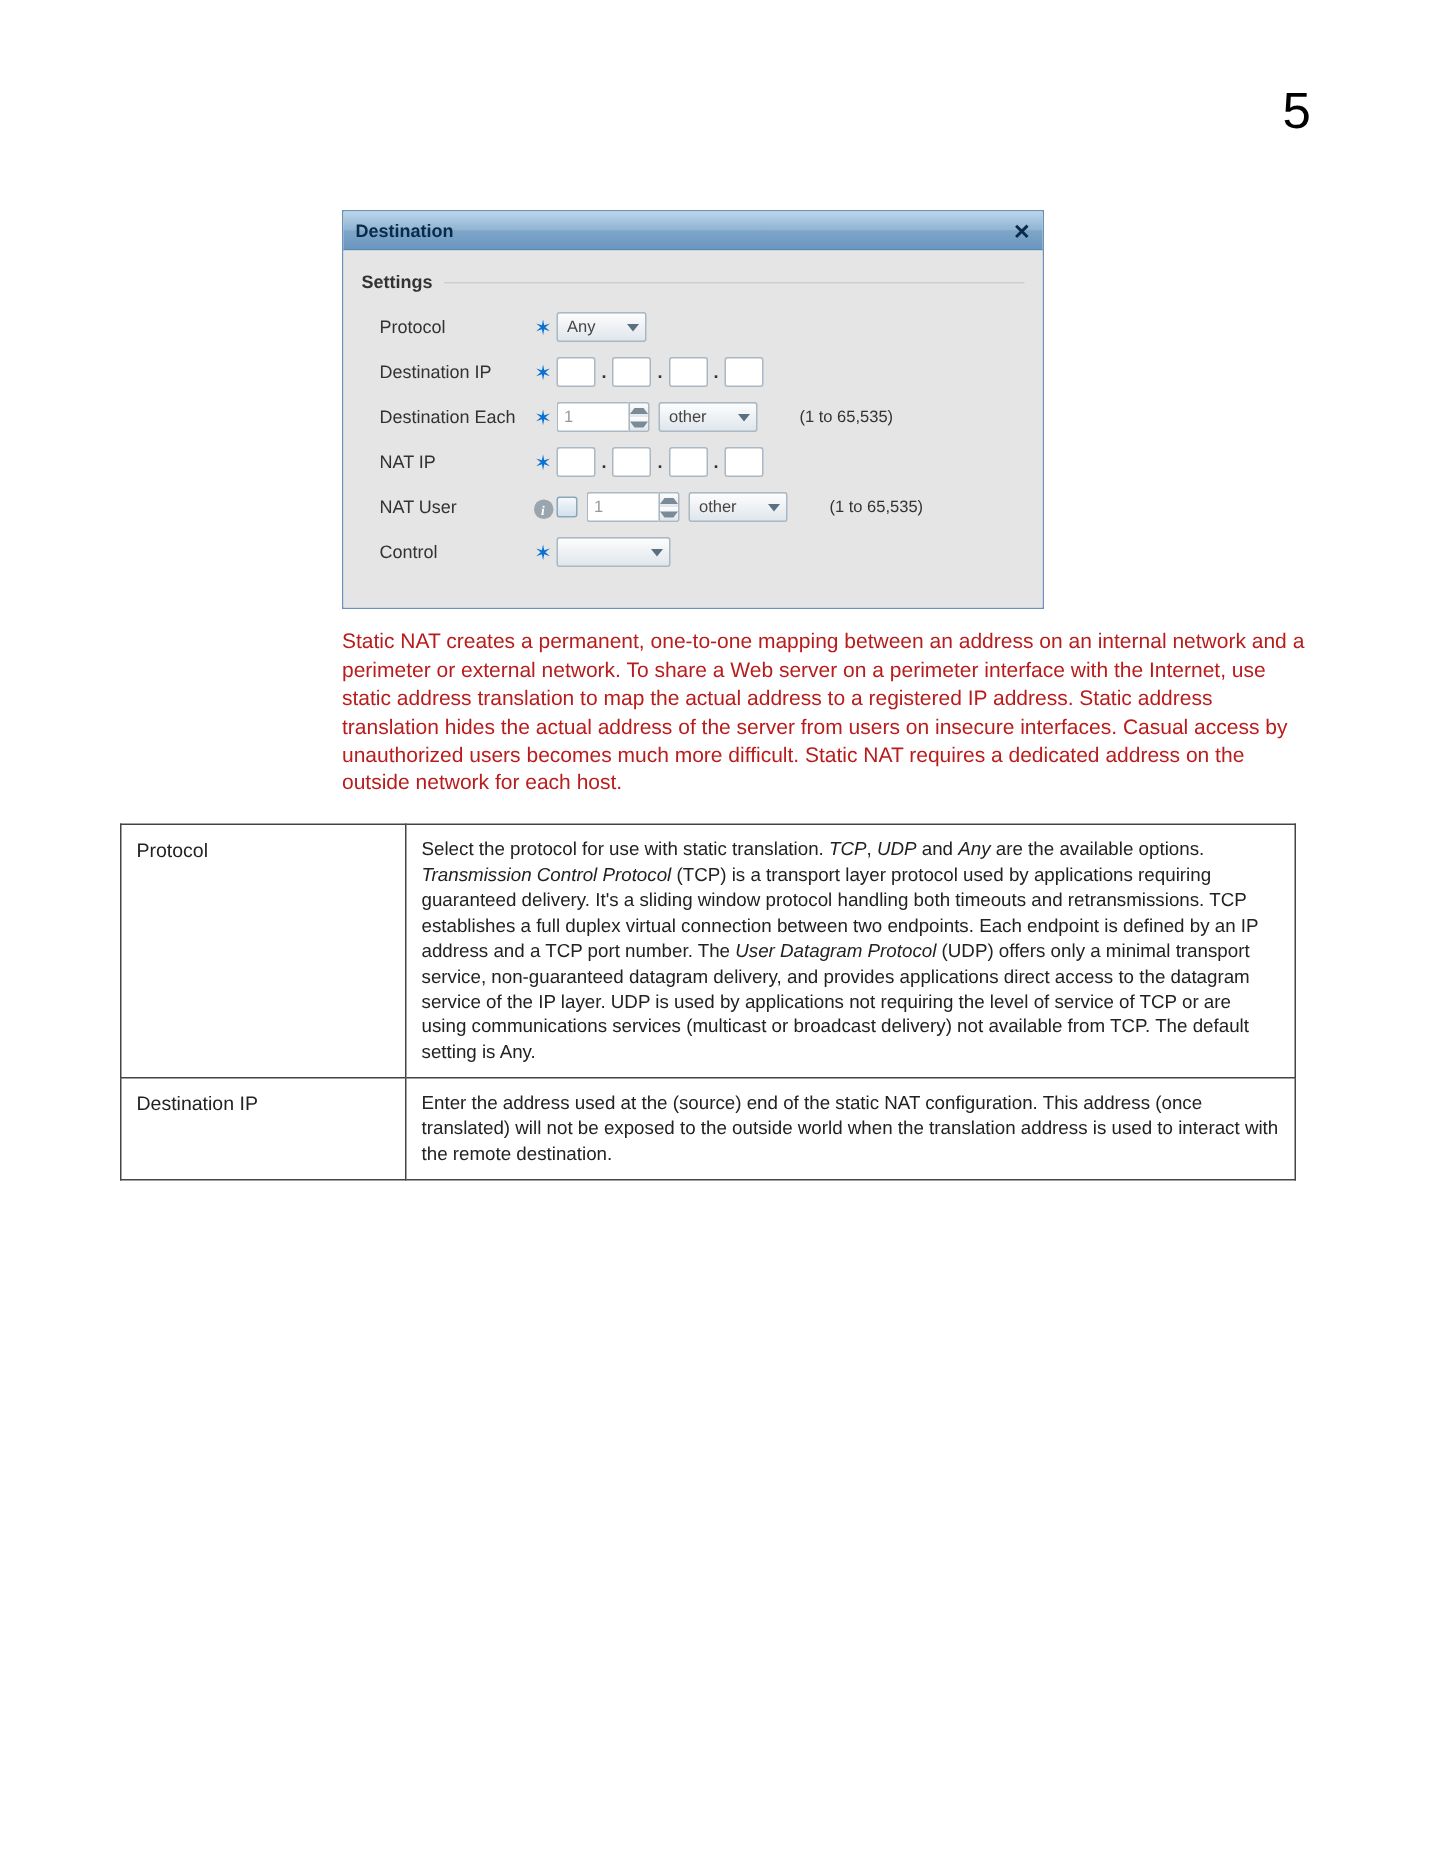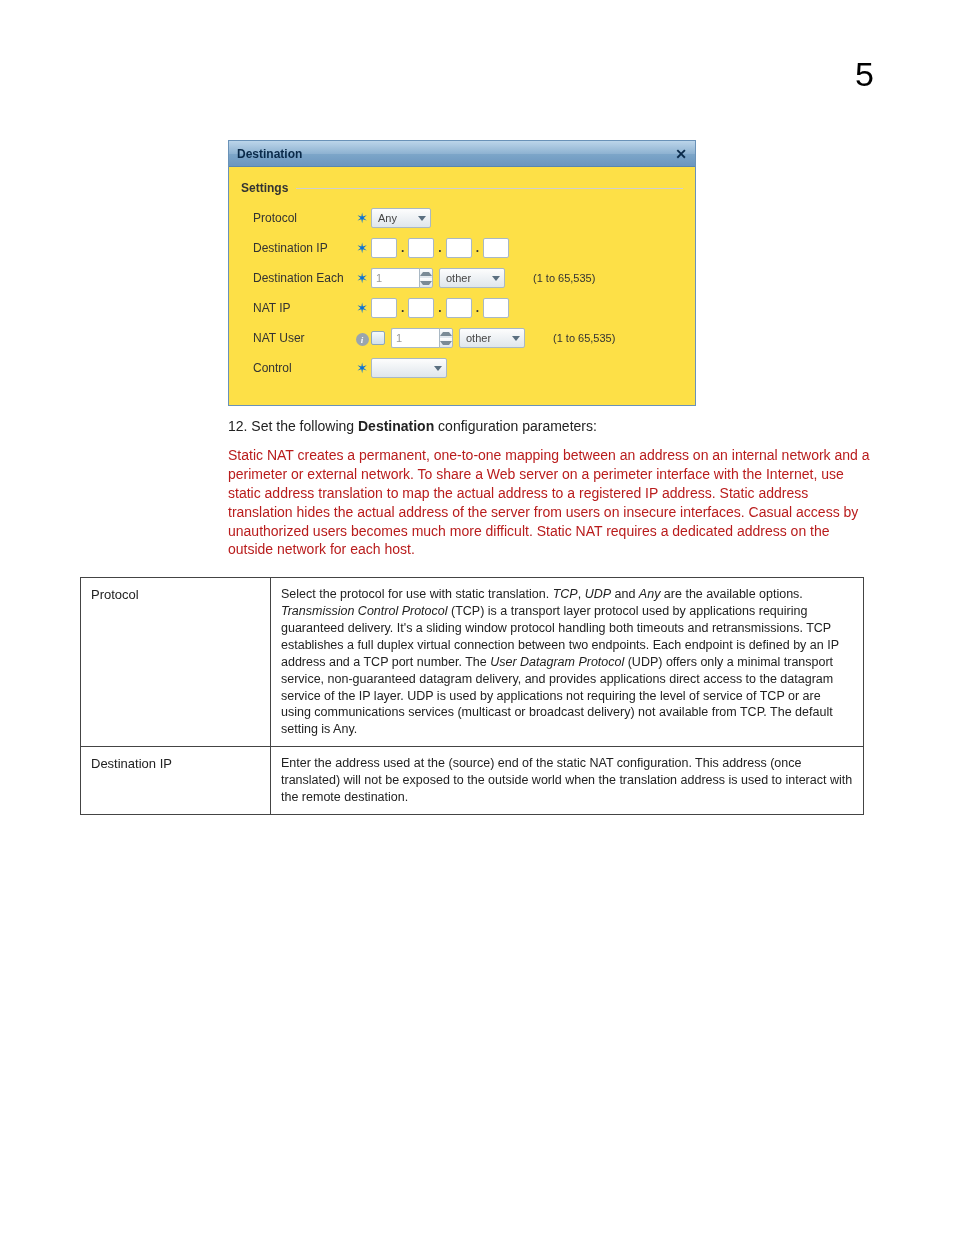--- a/index.html
+++ b/index.html
@@ -71,21 +71,21 @@
     background: #2aa52a;
     color: #fff;
     font-weight: bold;
     font-size: 12px;
     display: inline-flex;
     align-items: center;
     justify-content: center;
   }
   .dialog-body {
     padding: 14px 12px 20px 12px;
-    background: #fde047;
+    background: #e5e5e5;
   }
   .section-header {
     font-weight: bold;
     color: #333;
     font-size: 12px;
     display: flex;
     align-items: center;
     margin-bottom: 10px;
   }
   .section-header .rule {
@@ -393,24 +393,20 @@
           <div class="dropdown empty" style="min-width:76px;">
             <span class="dd-label">.</span>
             <span class="caret"></span>
           </div>
         </div>
       </div>
     </div>
   </div>
 
 
-  <div class="step-line">
-    <span>12.</span>
-    <span>Set the following </span><b>Destination</b><span> configuration parameters:</span>
-  </div>
 
   <div class="para">Static NAT creates a permanent, one-to-one mapping between an address on an internal network and a perimeter or external network. To share a Web server on a perimeter interface with the Internet, use static address translation to map the actual address to a registered IP address. Static address translation hides the actual address of the server from users on insecure interfaces. Casual access by unauthorized users becomes much more difficult. Static NAT requires a dedicated address on the outside network for each host.</div>
 
   <table class="desc-table">
     <tbody id="desc-tbody">
         <tr>
           <td class="key">Protocol</td>
           <td><span>Select the protocol for use with static translation. </span><span class="ital">TCP</span><span>, </span><span class="ital">UDP</span><span> and </span><span class="ital">Any</span><span> are the available options. </span><span class="ital">Transmission Control Protocol</span><span> (TCP) is a transport layer protocol used by applications requiring guaranteed delivery. It's a sliding window protocol handling both timeouts and retransmissions. TCP establishes a full duplex virtual connection between two endpoints. Each endpoint is defined by an IP address and a TCP port number. The </span><span class="ital">User Datagram Protocol</span><span> (UDP) offers only a minimal transport service, non-guaranteed datagram delivery, and provides applications direct access to the datagram service of the IP layer. UDP is used by applications not requiring the level of service of TCP or are using communications services (multicast or broadcast delivery) not available from TCP. The default setting is Any.</span></td>
         </tr>
         <tr>

